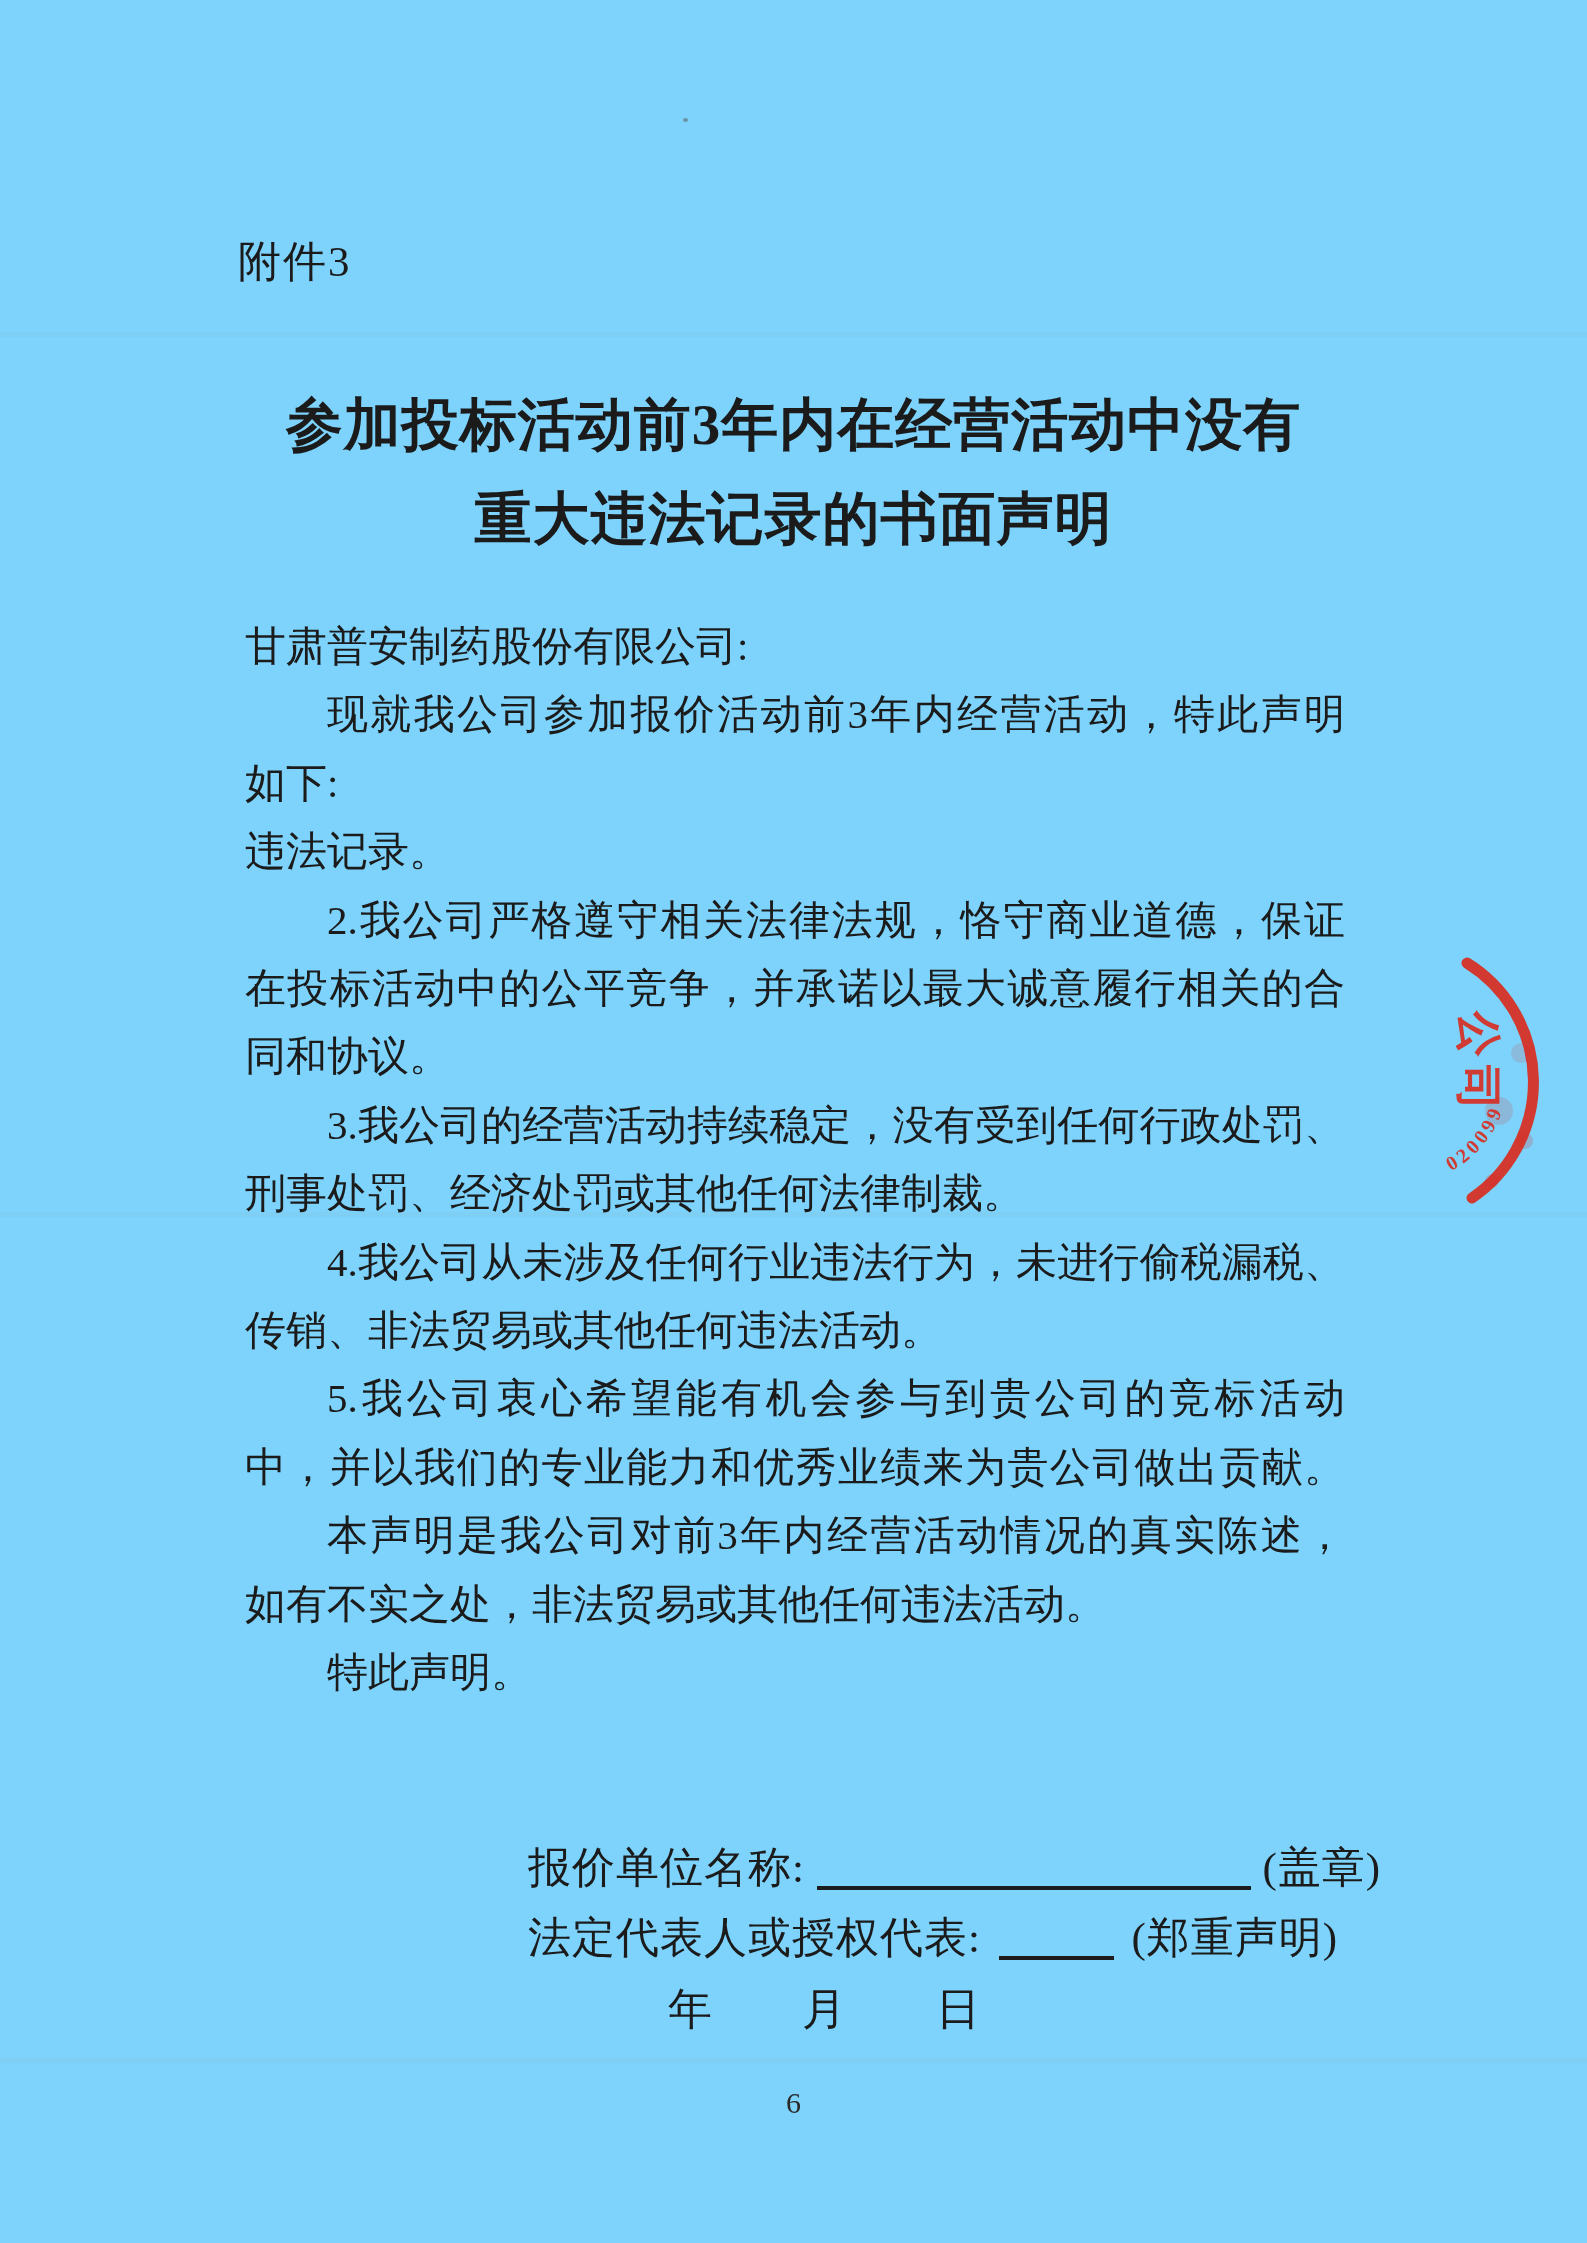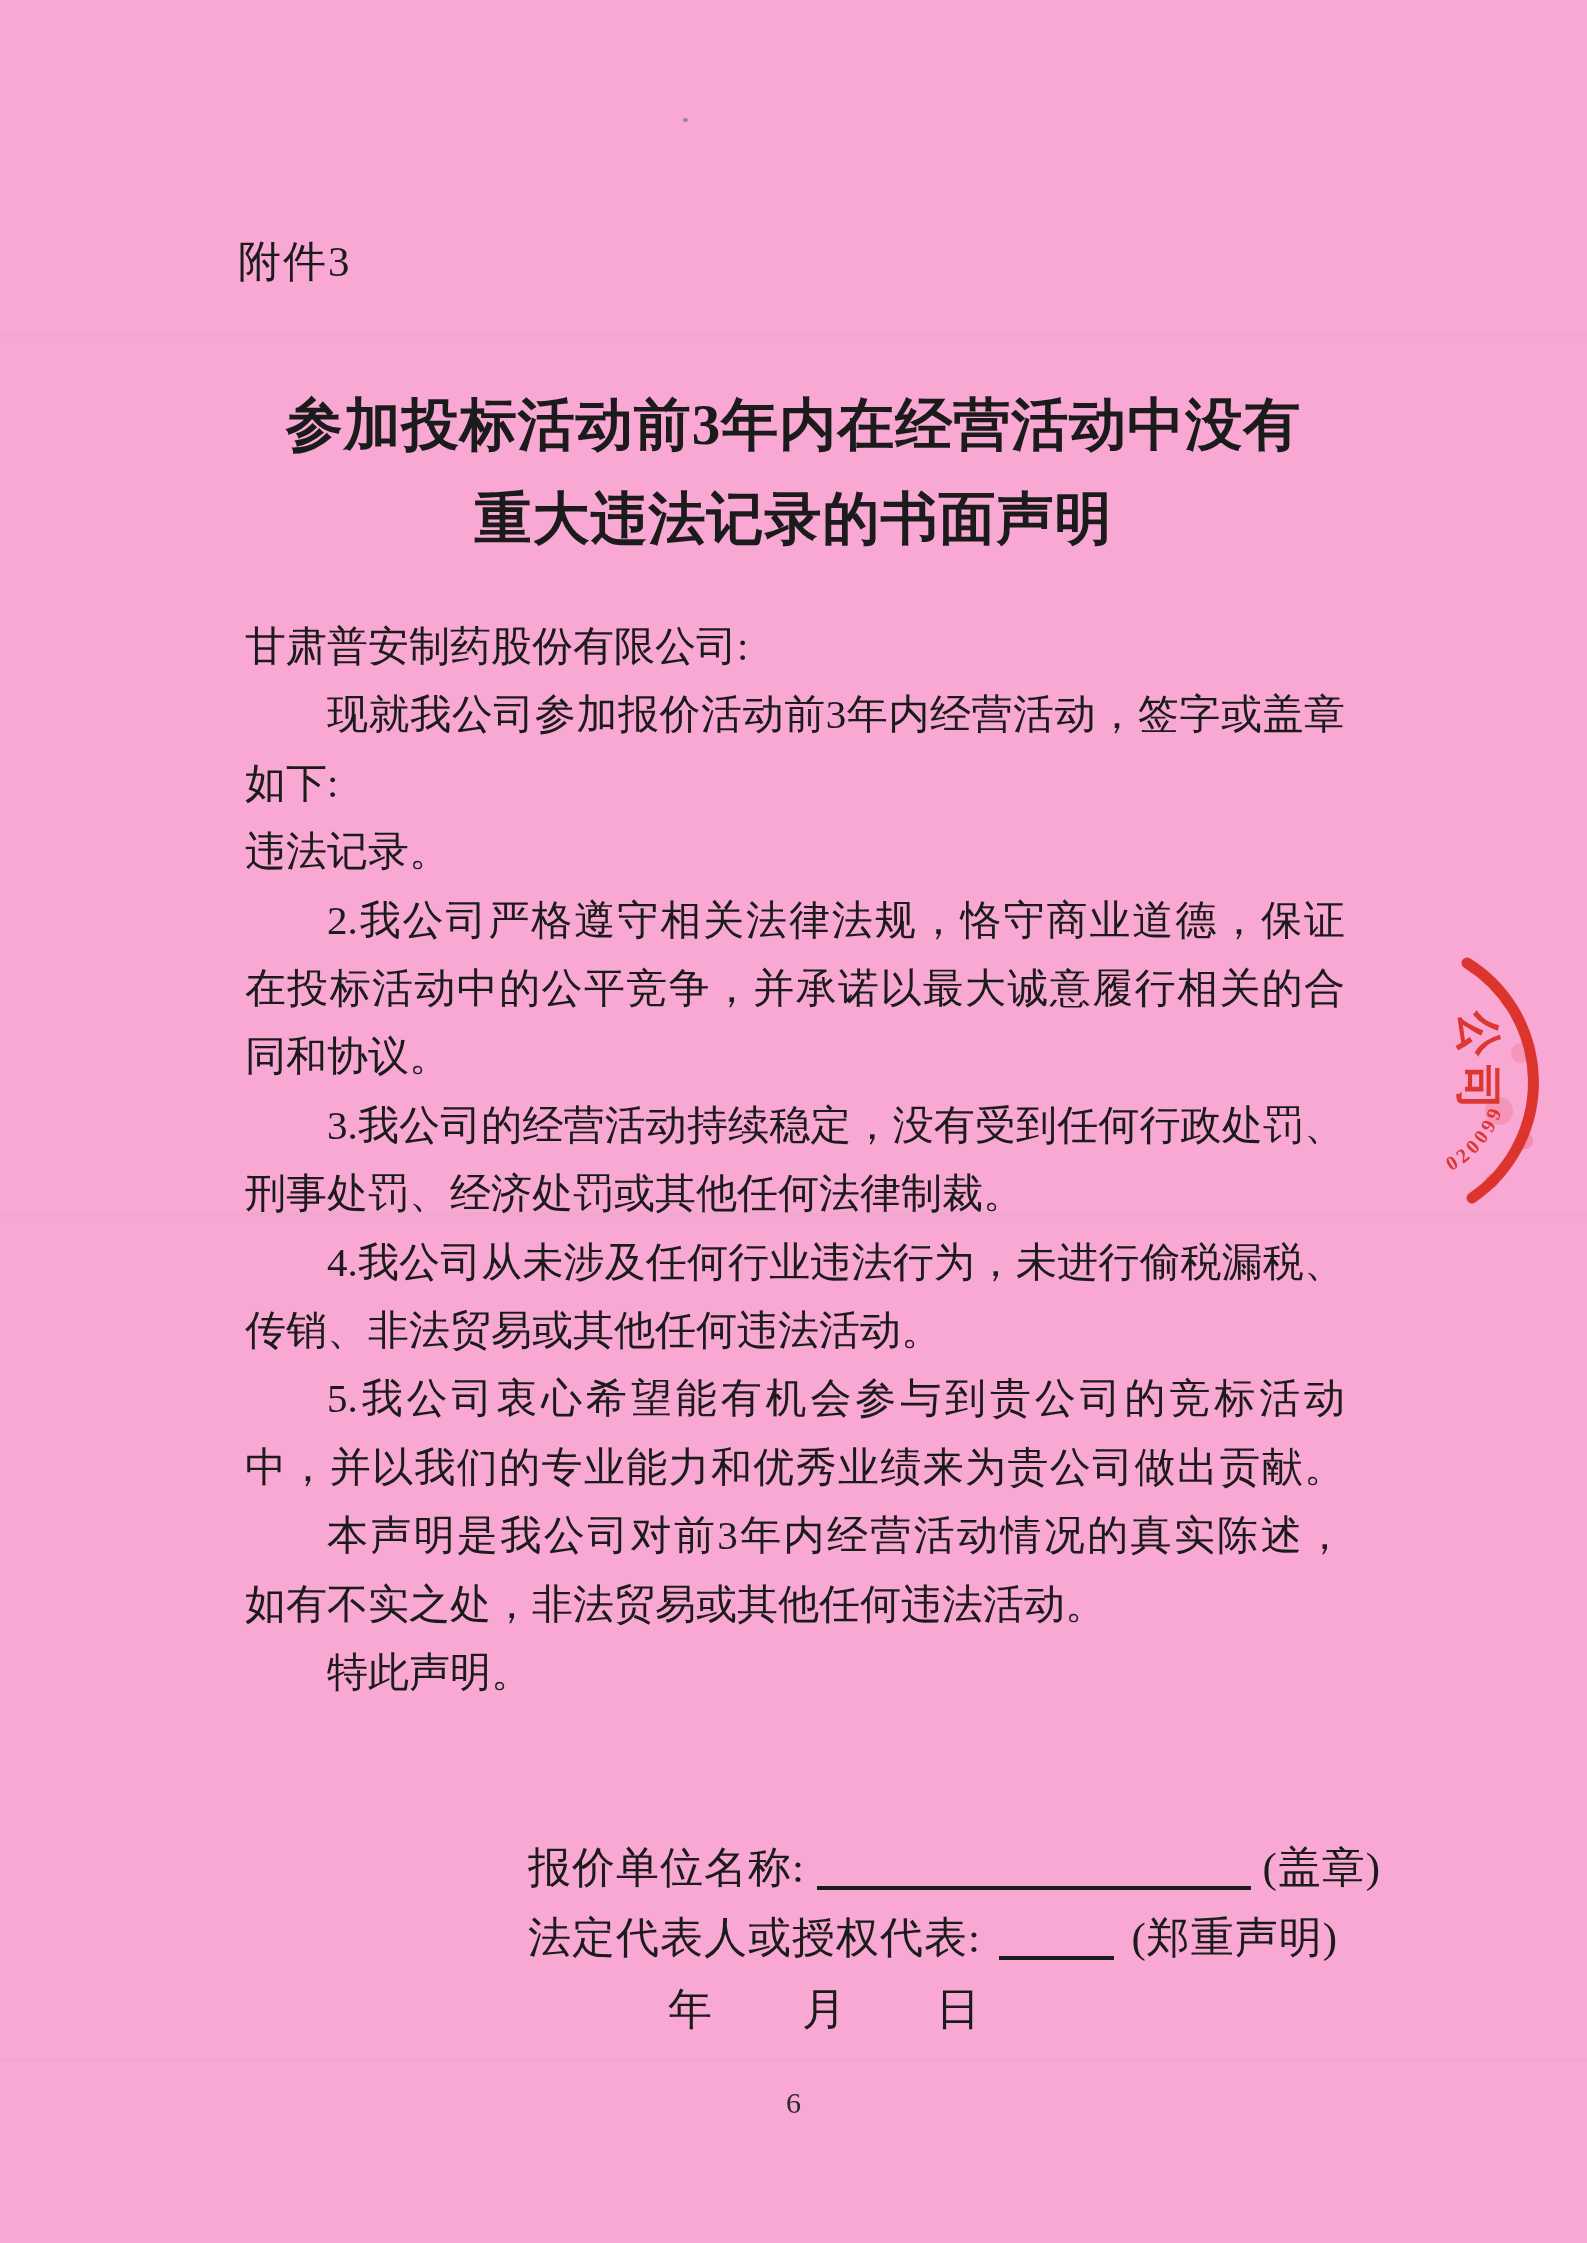--- a/index.html
+++ b/index.html
@@ -1,20 +1,20 @@
 <!DOCTYPE html>
 <html><head>
 <meta charset="utf-8">
 <style>
   html,body{margin:0;padding:0;background:#888;}
   .page{
     position:relative;
     width:1587px;height:2243px;
     margin:0 auto;
-    background:#f9a8d4;
+    background:#7dd3fc;
     overflow:hidden;
     font-family:"Liberation Serif","DejaVu Serif",serif;
     color:#1b1b1b;
   }
   
   .streak{position:absolute;left:0;width:100%;height:5px;background:rgba(150,150,150,0.07);}
   .speck{position:absolute;width:5px;height:4px;background:rgba(90,90,90,0.55);border-radius:50%;}
 
   .attachment-label{
     position:absolute;left:238px;top:238px;
@@ -69,21 +69,21 @@
 
   <div class="attachment-label">附件3</div>
 
   <div class="doc-title">
     <div>参加投标活动前3年内在经营活动中没有</div>
     <div>重大违法记录的书面声明</div>
   </div>
 
   <div class="body-block">
       <div class="line">甘肃普安制药股份有限公司:</div>
-      <div class="line indent justify">现就我公司参加报价活动前3年内经营活动，签字或盖章</div>
+      <div class="line indent justify">现就我公司参加报价活动前3年内经营活动，特此声明</div>
       <div class="line">如下:</div>
       <div class="line">违法记录。</div>
       <div class="line indent justify">2.我公司严格遵守相关法律法规，恪守商业道德，保证</div>
       <div class="line justify">在投标活动中的公平竞争，并承诺以最大诚意履行相关的合</div>
       <div class="line">同和协议。</div>
       <div class="line indent justify">3.我公司的经营活动持续稳定，没有受到任何行政处罚、</div>
       <div class="line">刑事处罚、经济处罚或其他任何法律制裁。</div>
       <div class="line indent justify">4.我公司从未涉及任何行业违法行为，未进行偷税漏税、</div>
       <div class="line">传销、非法贸易或其他任何违法活动。</div>
       <div class="line indent justify">5.我公司衷心希望能有机会参与到贵公司的竞标活动</div>

